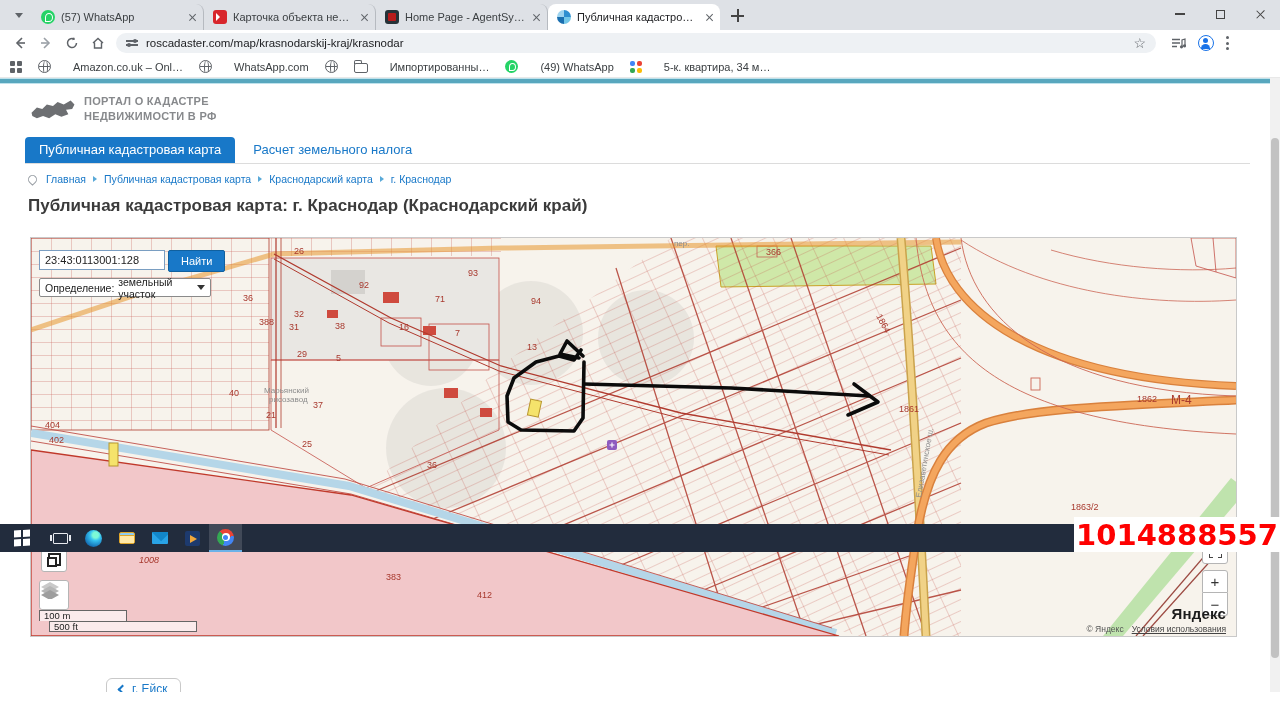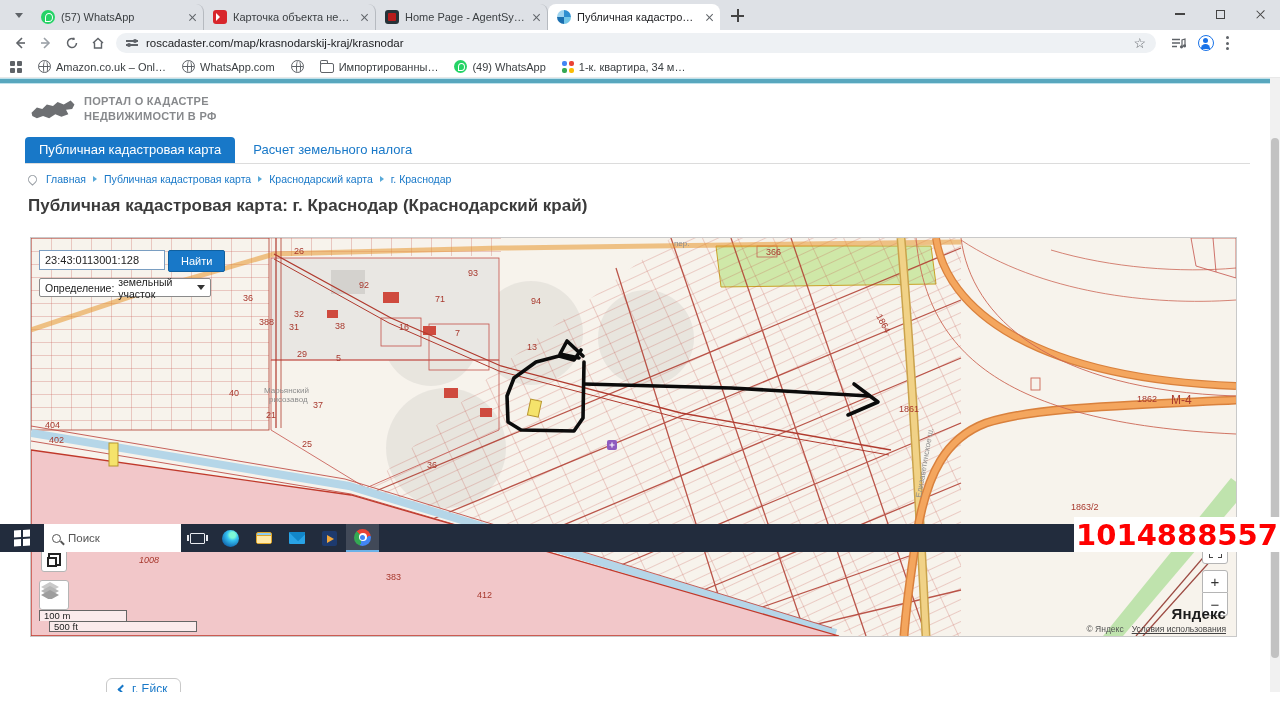--- a/index.html
+++ b/index.html
@@ -51,21 +51,21 @@
   .tune{display:flex;flex-direction:column;gap:2.5px;width:12px;}
   .tune i{display:block;height:1.4px;background:#5f6368;position:relative;}
   .tune i::after{content:"";position:absolute;top:-1.6px;width:4.4px;height:4.4px;border-radius:50%;background:#5f6368;}
   .tune i:first-child::after{left:7px;}
   .tune i:last-child::after{left:1px;}
   .toolbar-right{display:flex;align-items:center;gap:12px;margin-left:4px;}
 
   .bookmarks{position:absolute;top:56px;left:0;right:0;height:22px;background:#fff;
     display:flex;align-items:center;padding:0 10px;gap:16px;font-size:11px;color:#3c4043;
     border-bottom:1px solid #e8e8e8;}
-  .bm{display:flex;align-items:center;gap:5px;}
+  .bm{display:flex;align-items:center;gap:22px;}
   .grid-ic{display:grid;grid-template-columns:5px 5px;grid-gap:2px;}
   .grid-ic i{width:5px;height:5px;background:#5f6368;border-radius:1px;}
   .globe{width:13px;height:13px;border:1.3px solid #5f6368;border-radius:50%;position:relative;overflow:hidden;}
   .globe::before{content:"";position:absolute;left:4.2px;top:-1px;width:3px;height:15px;border-left:1px solid #5f6368;border-right:1px solid #5f6368;border-radius:50%;}
   .globe::after{content:"";position:absolute;left:-1px;top:4.8px;width:15px;height:1px;background:#5f6368;}
   .folder-ic{width:14px;height:10px;border:1.3px solid #5f6368;border-radius:2px;position:relative;margin-top:2px;}
   .folder-ic::before{content:"";position:absolute;left:-1px;top:-4px;width:6px;height:3px;border:1.3px solid #5f6368;border-bottom:none;border-radius:2px 2px 0 0;}
   .wa-ic{width:13px;height:13px;border-radius:50%;background:#25d366;position:relative;}
   .wa-ic::after{content:"";position:absolute;left:4px;top:3px;width:5px;height:6px;border:1.3px solid #fff;border-radius:50% 50% 50% 0;}
   .dots-ic{display:grid;grid-template-columns:5px 5px;grid-gap:2px;}
@@ -289,21 +289,21 @@
         <span class="wa-ic"></span>
         <span>(49) WhatsApp</span>
       </span>
     <span class="bm">
         <span class="dots-ic">
           <i></i>
           <i></i>
           <i></i>
           <i></i>
         </span>
-        <span>1-к. квартира, 34 м…</span>
+        <span>5-к. квартира, 34 м…</span>
       </span>
   </div>
 
   <div class="page">
     <div class="topline"></div>
 
     <div class="logo">
       <svg width="46" height="30" viewBox="0 0 60 34">
         <path d="M2,22 L9,15 L16,17 L22,11 L30,13 L36,8 L44,11 L53,6 L58,11 L55,17 L47,18 L50,24 L41,27 L33,24 L25,29 L17,26 L9,29 L3,26 Z" fill="#6d6f72"></path>
       </svg>
@@ -550,24 +550,20 @@
 
   <div class="taskbar">
     <div class="start">
       <span class="win-logo">
           <i></i>
           <i></i>
           <i></i>
           <i></i>
         </span>
     </div>
-    <div class="tsearch">
-      <span class="mag"></span>
-      <span>Поиск</span>
-    </div>
     <div class="tb-ic">
         <span class="tv-ic"></span>
       </div>
     <div class="tb-ic">
         <span class="edge-ic"></span>
       </div>
     <div class="tb-ic">
         <span class="exp-ic"></span>
       </div>
     <div class="tb-ic">

